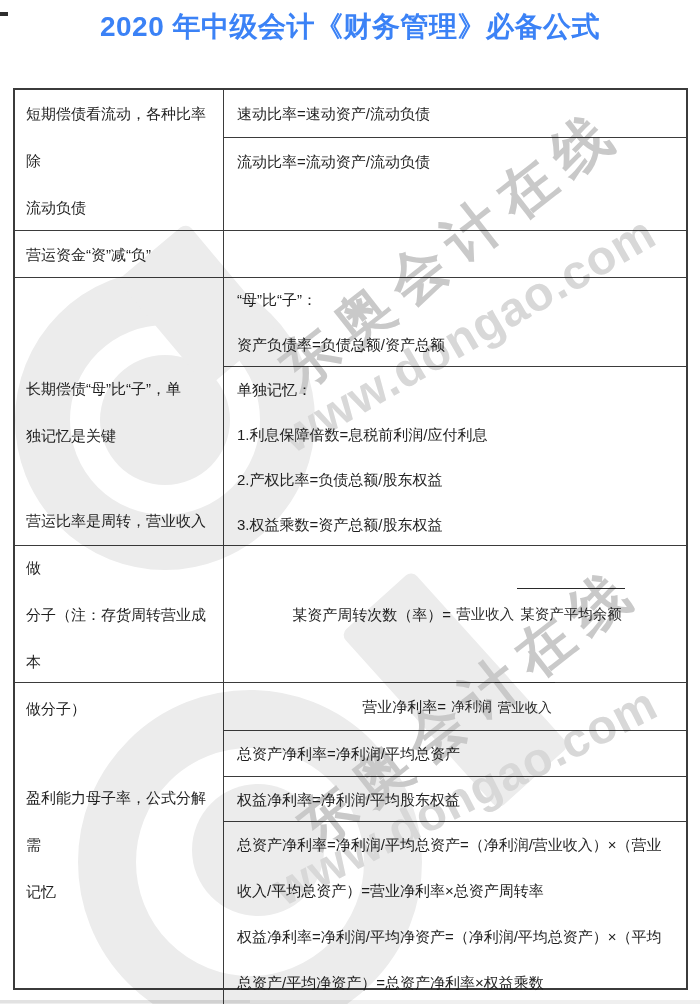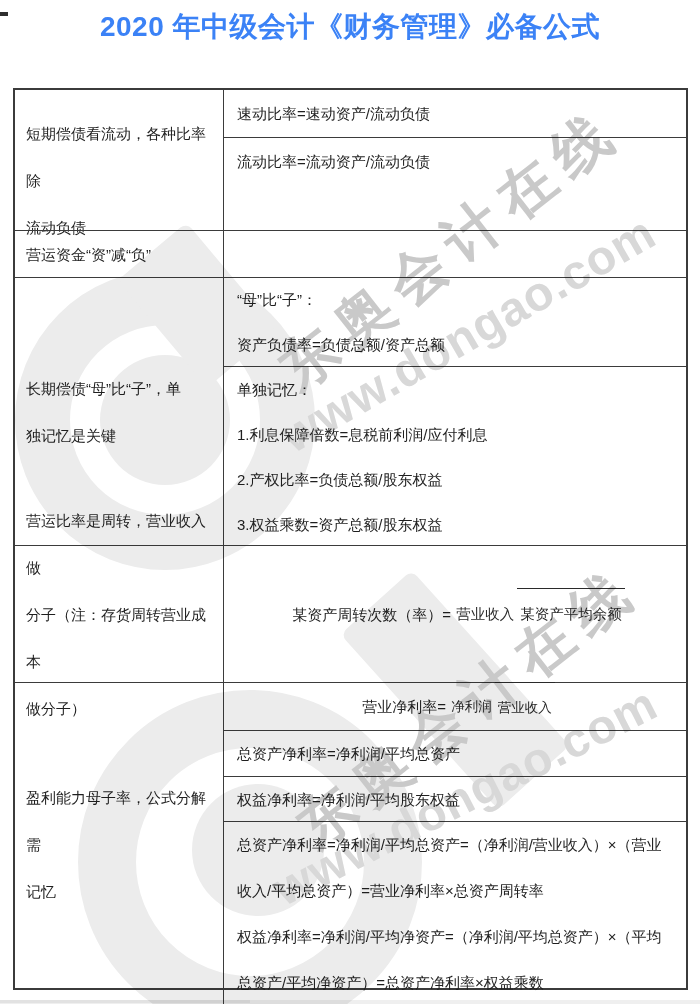--- a/index.html
+++ b/index.html
@@ -48,21 +48,21 @@
     font-size:15px;
   }
   .grp{display:flex;box-sizing:border-box;border-top:1px solid #3b3b3b;}
   .grp:first-child{border-top:none;}
   .g1{height:140px;} .g2{height:47px;} .g3{height:268px;} .g4{height:137px;} .g5{flex:1;}
   .lcell{
     width:209px;box-sizing:border-box;border-right:1px solid #3b3b3b;
     padding:0 8px 0 11px;line-height:47px;white-space:pre-line;
     display:flex;flex-direction:column;justify-content:center;
   }
-  .lcell.top{justify-content:flex-start;padding-top:20px;}
+  .lcell.top{justify-content:flex-start;padding-top:0;}
   .rcol{flex:1;display:flex;flex-direction:column;}
   .rcell{
     box-sizing:border-box;border-top:1px solid #3b3b3b;
     padding-left:13px;padding-right:6px;white-space:pre-line;
     display:flex;flex-direction:column;justify-content:center;line-height:45px;
   }
   .rcol .rcell:first-child{border-top:none;}
   .rc-48{height:48px;} .rc-47{height:47px;} .rc-46{height:46px;} .rc-45{height:45px;}
   .rc-88{height:88px;} .rc-fill{flex:1;}
   .rc-lh46{line-height:46px;}

